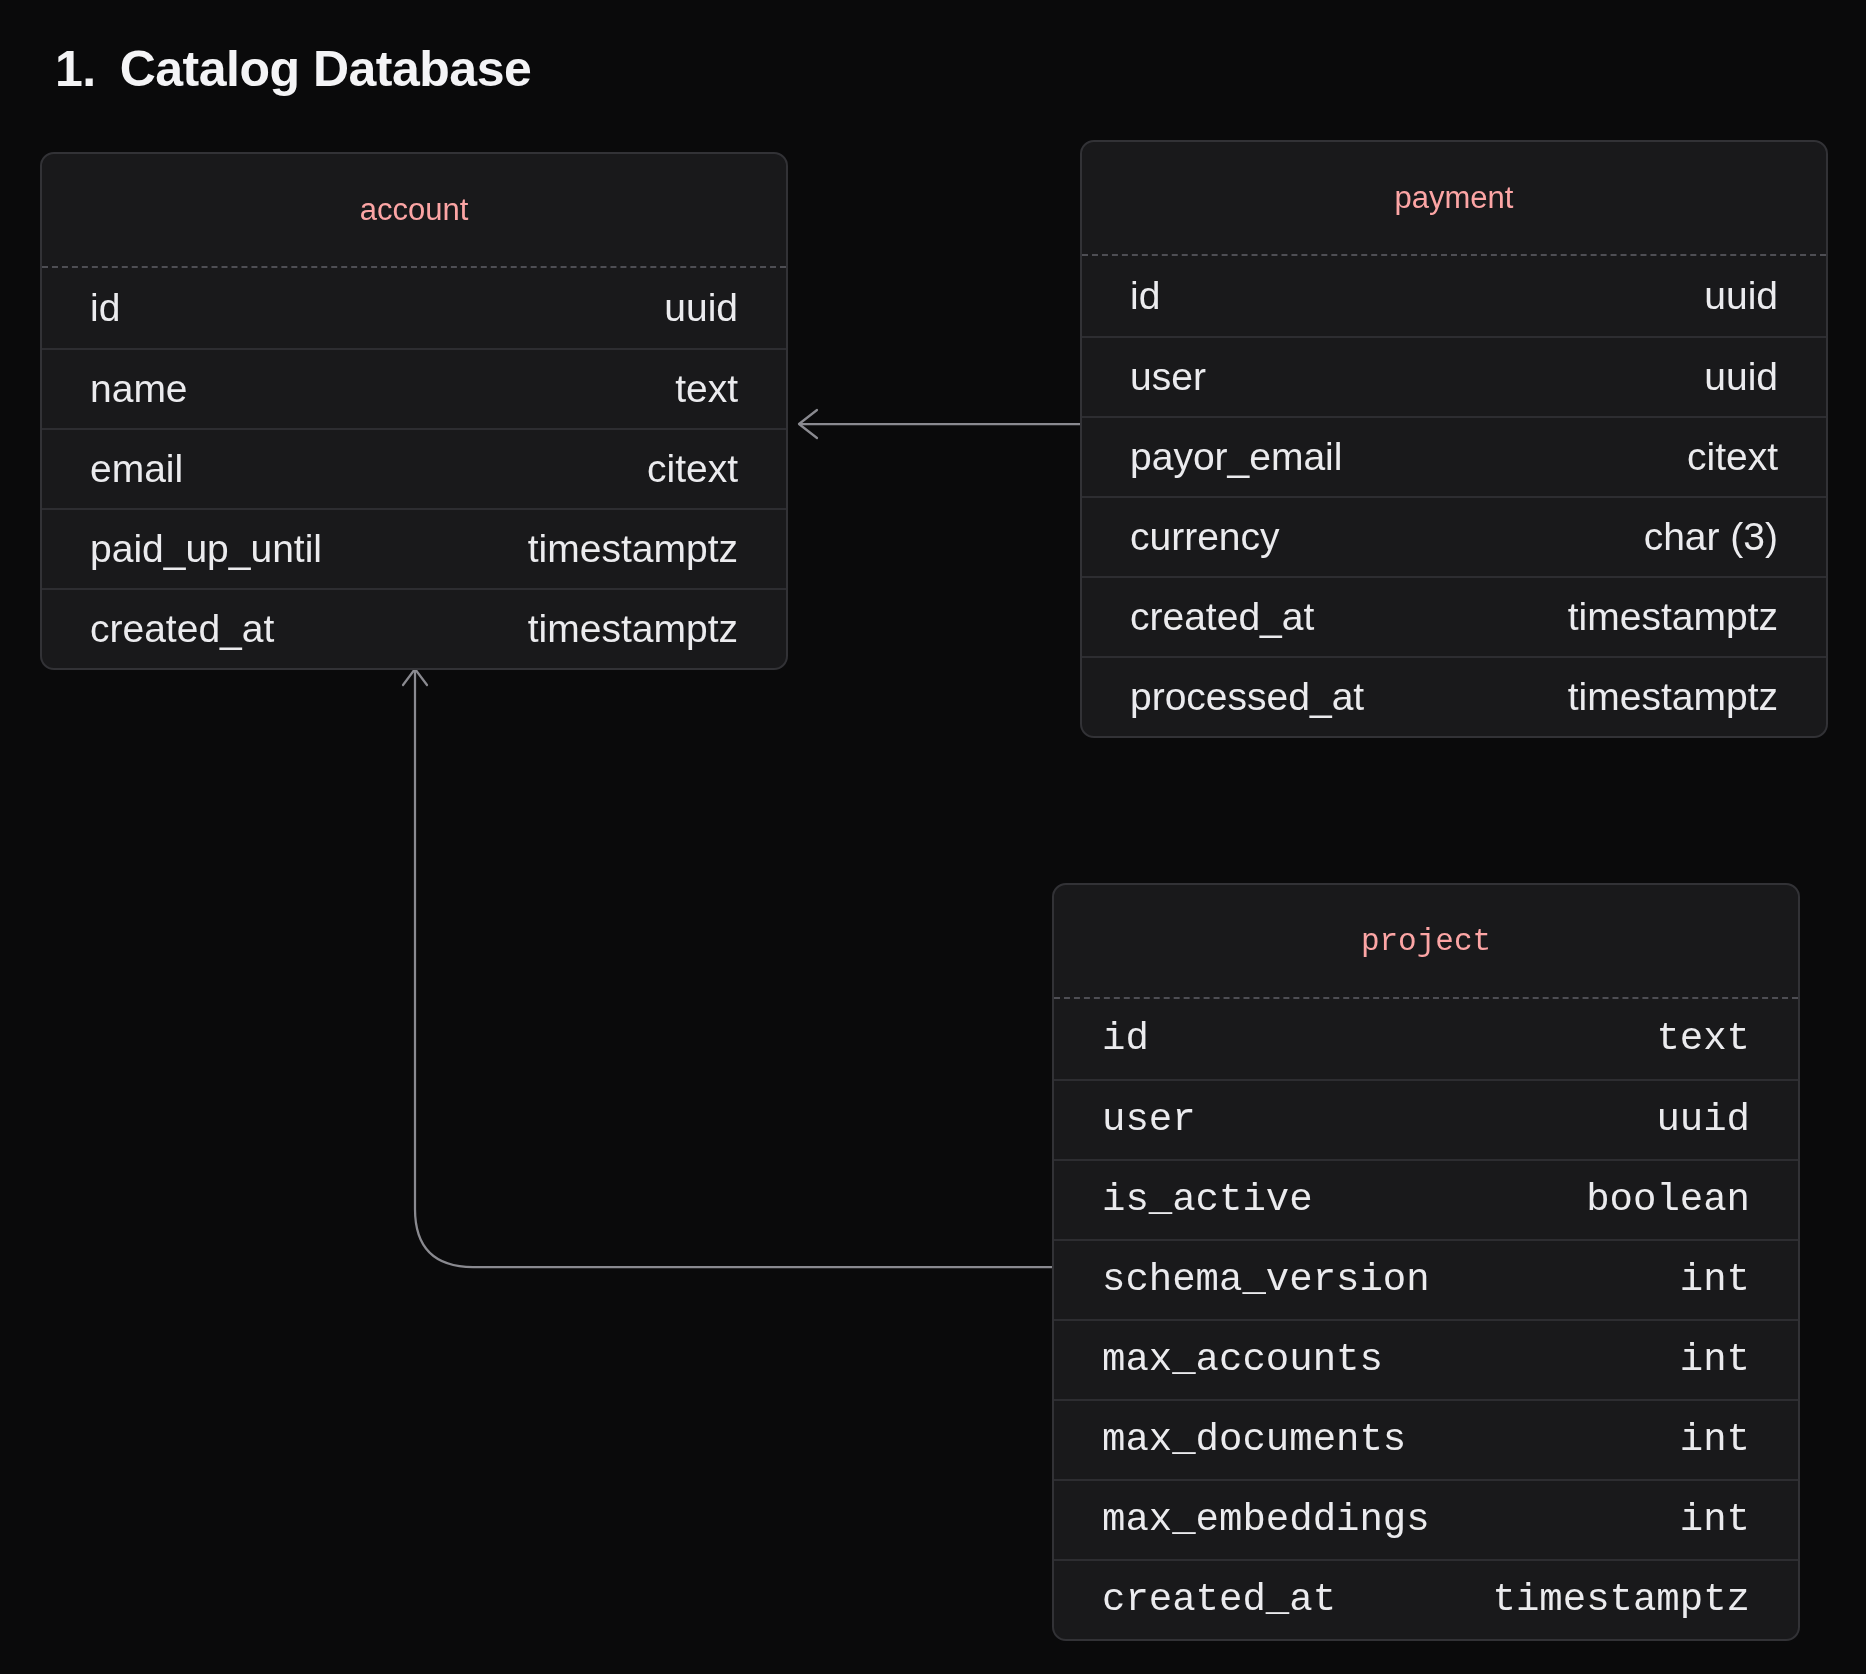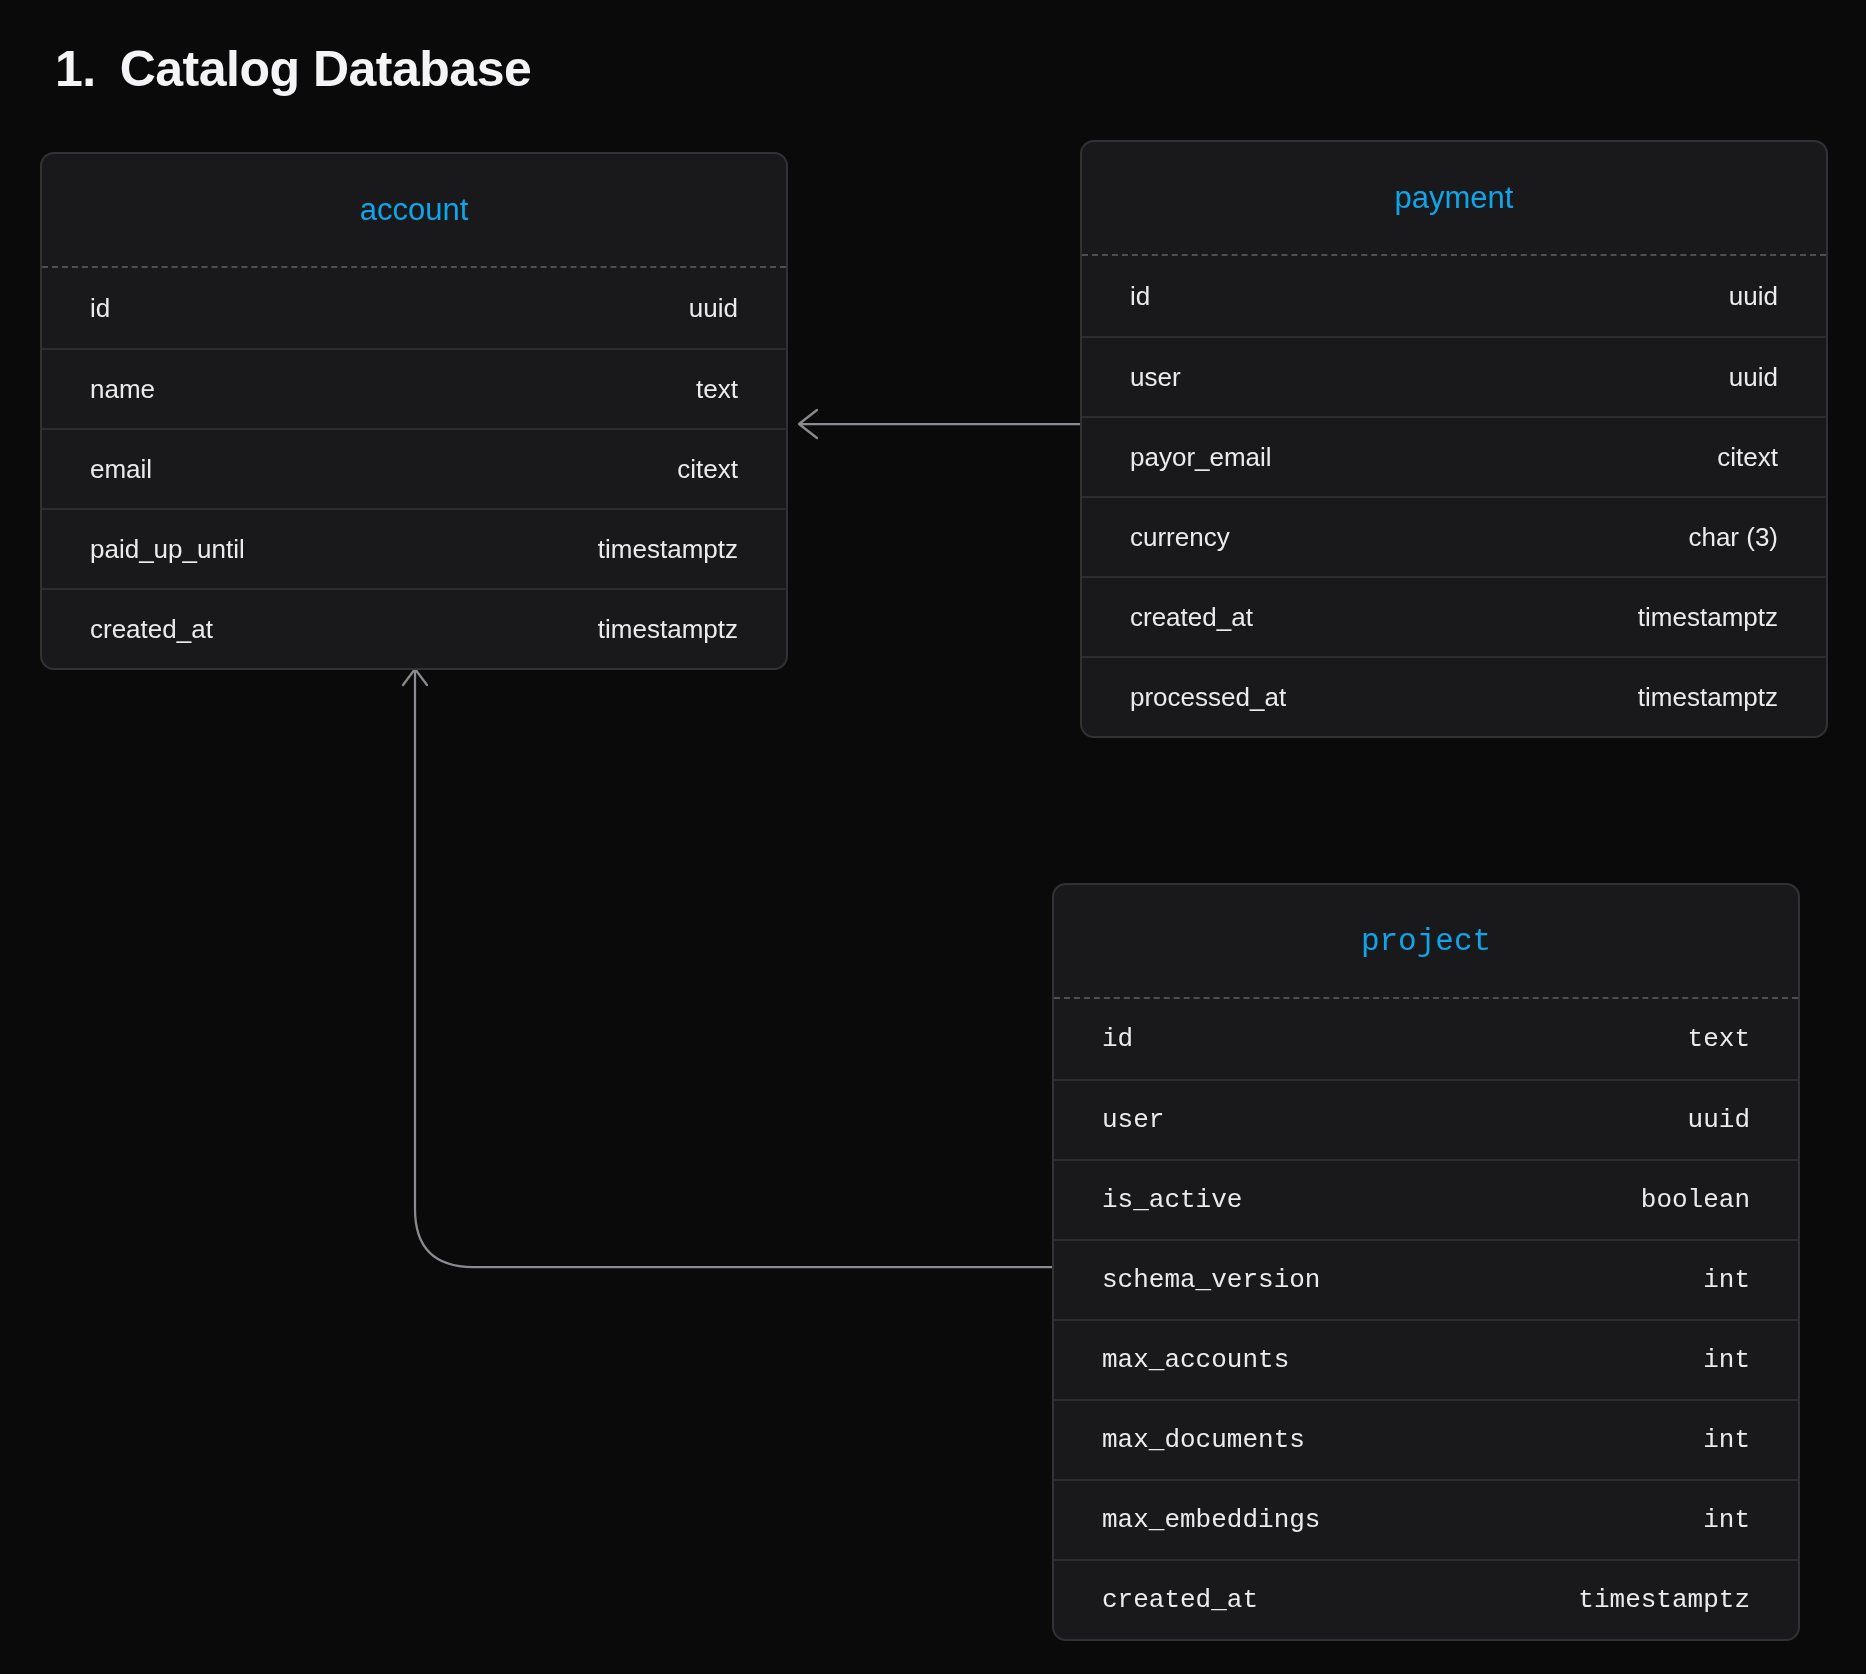--- a/index.html
+++ b/index.html
@@ -53,32 +53,32 @@
   }
   .t-account { left: 40px;   top: 152px; }
   .t-payment { left: 1080px; top: 140px; }
   .t-project { left: 1052px; top: 883px; font-family: Liberation Mono, monospace; }
 
   .thead {
     height: 112px;
     display: flex;
     align-items: center;
     justify-content: center;
-    color: #0ea5e9;
+    color: #fca5a5;
     font-size: 31px;
     border-bottom: 2px dashed #4e4e54;
   }
   .row {
     height: 80px;
     display: flex;
     align-items: center;
     justify-content: space-between;
     padding: 0 48px;
     box-sizing: border-box;
-    font-size: 26px;
+    font-size: 39px;
     color: #ebebee;
   }
   .row + .row { border-top: 2px solid #2d2d31; }
   .col-name { text-align: left; }
   .col-type { }
 </style>
 </head>
 <body>
 
 <div class="canvas">

